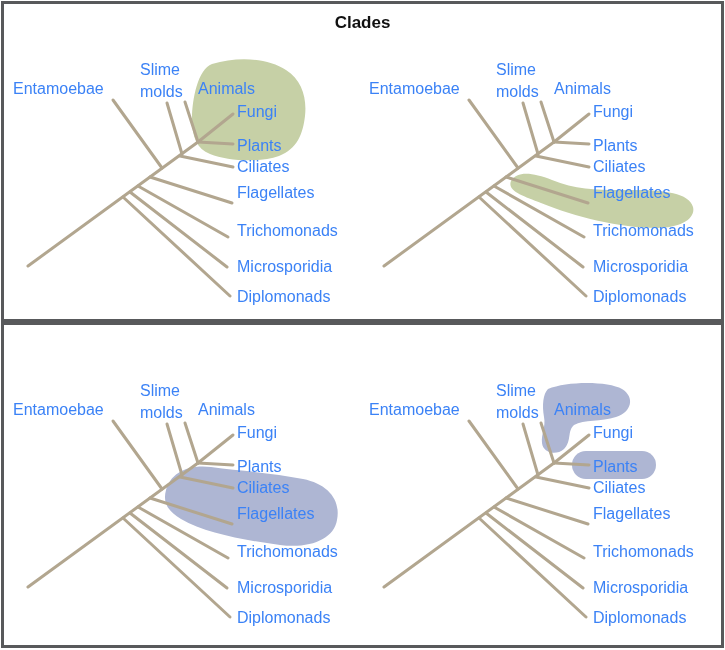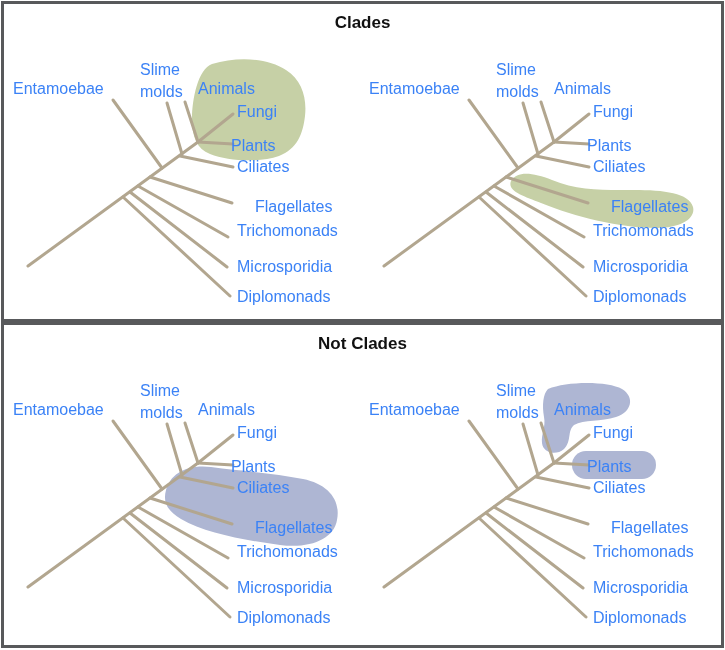--- a/index.html
+++ b/index.html
@@ -15,23 +15,23 @@
   .panel-l{left:2px;top:2px;}
   .panel-r{left:358px;top:2px;}
   svg.tree{position:absolute;left:0;top:0;width:353px;height:302px;display:block;}
   .branches line{stroke:#b2a68f;stroke-width:3;stroke-linecap:round;}
   .lbl{position:absolute;font-size:16px;line-height:19px;color:#3b82f6;
        white-space:pre-line;}
   .lbl-entamoebae{left:7px;top:73px;}
   .lbl-slime{left:134px;top:53px;line-height:22px;}
   .lbl-animals{left:192px;top:73px;}
   .lbl-fungi{left:231px;top:96px;text-align:center;}
-  .lbl-plants{left:225px;top:130px;}
+  .lbl-plants{left:231px;top:130px;}
   .lbl-ciliates{left:231px;top:151px;}
-  .lbl-flagellates{left:231px;top:191px;margin-left:18px;}
+  .lbl-flagellates{left:231px;top:177px;}
   .lbl-trichomonads{left:231px;top:215px;}
   .lbl-microsporidia{left:231px;top:251px;}
   .lbl-diplomonads{left:231px;top:281px;}
 </style>
 </head>
 <body>
 
 <svg width="0" height="0" style="position:absolute" aria-hidden="true">
   <defs>
     <g id="branches" class="branches">
@@ -86,21 +86,20 @@
       <div class="lbl lbl-plants">Plants</div>
       <div class="lbl lbl-ciliates">Ciliates</div>
       <div class="lbl lbl-flagellates">Flagellates</div>
       <div class="lbl lbl-trichomonads">Trichomonads</div>
       <div class="lbl lbl-microsporidia">Microsporidia</div>
       <div class="lbl lbl-diplomonads">Diplomonads</div>
     </div>
   </section>
 
   <section class="box box-not-clades">
-    <div class="box-title">Not Clades</div>
 
     <div class="panel panel-l">
       <svg class="tree" viewBox="0 0 353 302">
         <path d="M160,163 C164,147 181,137 205,140 C235,144 268,146 297,152 C322,157 335,173 331,193 C328,212 304,222 274,218 C237,213 199,206 175,192 C160,183 157,174 160,163 Z" fill="#aeb6d3"></path>
         <use href="#branches"></use>
       </svg>
       <div class="lbl lbl-entamoebae">Entamoebae</div>
       <div class="lbl lbl-slime">Slime
 molds</div>
       <div class="lbl lbl-animals">Animals</div>

